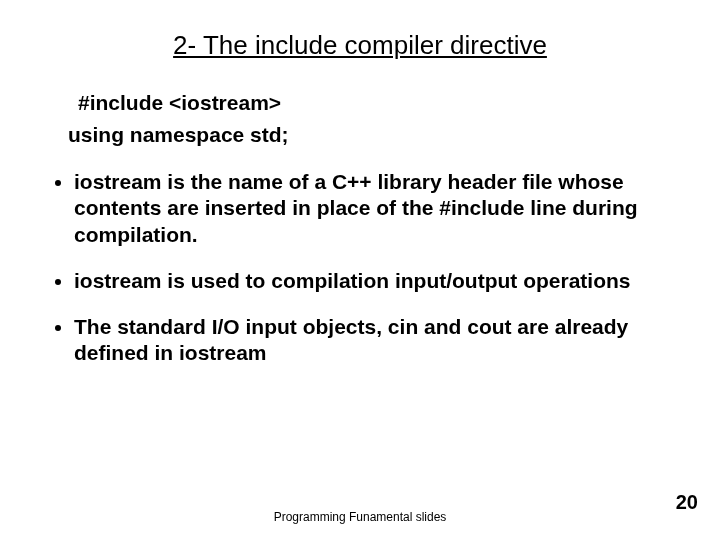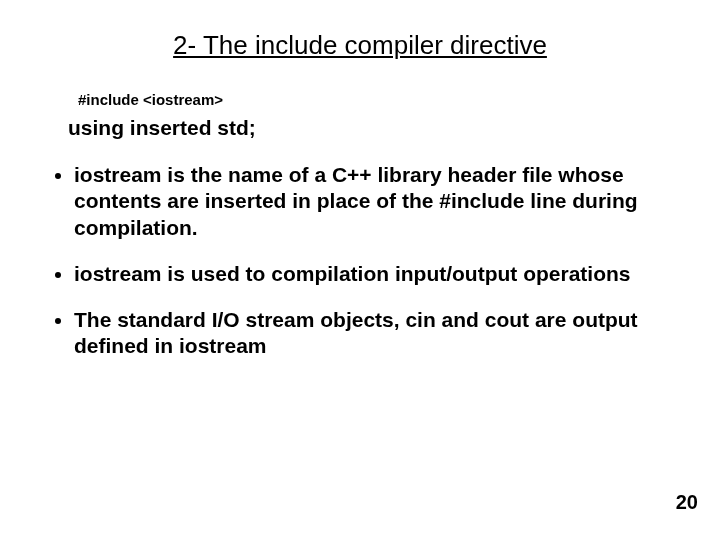--- a/index.html
+++ b/index.html
@@ -31,21 +31,21 @@
     padding-left: 34px;
     margin: 0;
   }
   ul.main > li {
     font-size: 21px;
     font-weight: bold;
     margin-bottom: 20px;
     line-height: 1.25;
   }
   .codeblock {
-    font-size: 15px;
+    font-size: 21px;
     font-weight: bold;
     margin: 14px 0 8px 38px;
   }
   .codeblock2 {
     font-size: 21px;
     font-weight: bold;
     margin: 8px 0 22px 28px;
   }
   .footer-center {
     position: absolute;
@@ -66,23 +66,24 @@
 </style>
 </head>
 <body>
 
 <div class="slide">
 
   <div class="title">2- The include compiler directive</div>
 
 
   <div class="codeblock">#include &lt;iostream&gt;</div>
-  <div class="codeblock2">using inserted std;</div>
+  <div class="codeblock2">using namespace std;</div>
 
   <ul class="main">
     <li>iostream  is the name of a C++ library header file whose contents are inserted in place of the #include line during compilation.</li>
     <li>iostream is used to compilation input/output operations</li>
-    <li>The standard I/O stream objects, cin and cout are output defined in iostream</li>
+    <li>The standard I/O input objects, cin and cout are already defined in iostream</li>
   </ul>
 
+  <div class="footer-center">Programming Funamental slides</div>
   <div class="footer-right">20</div>
 
 </div>
 
 </body></html>

